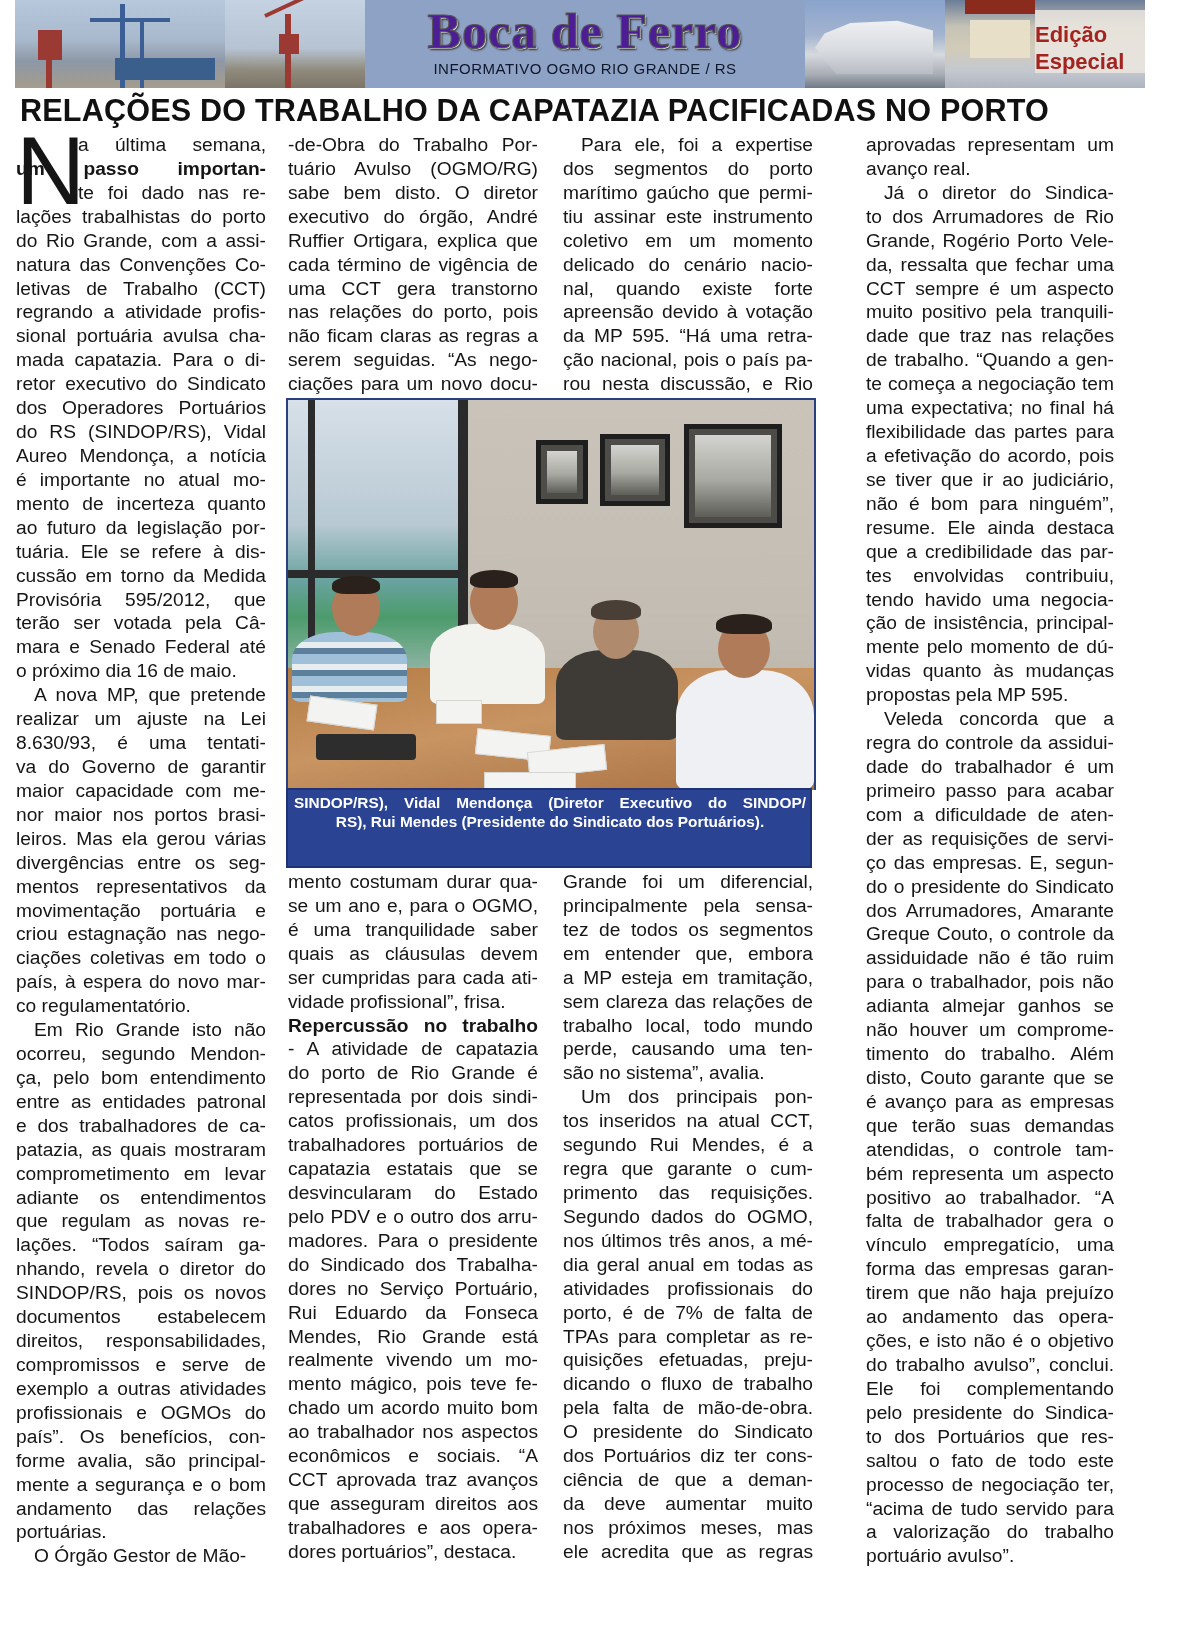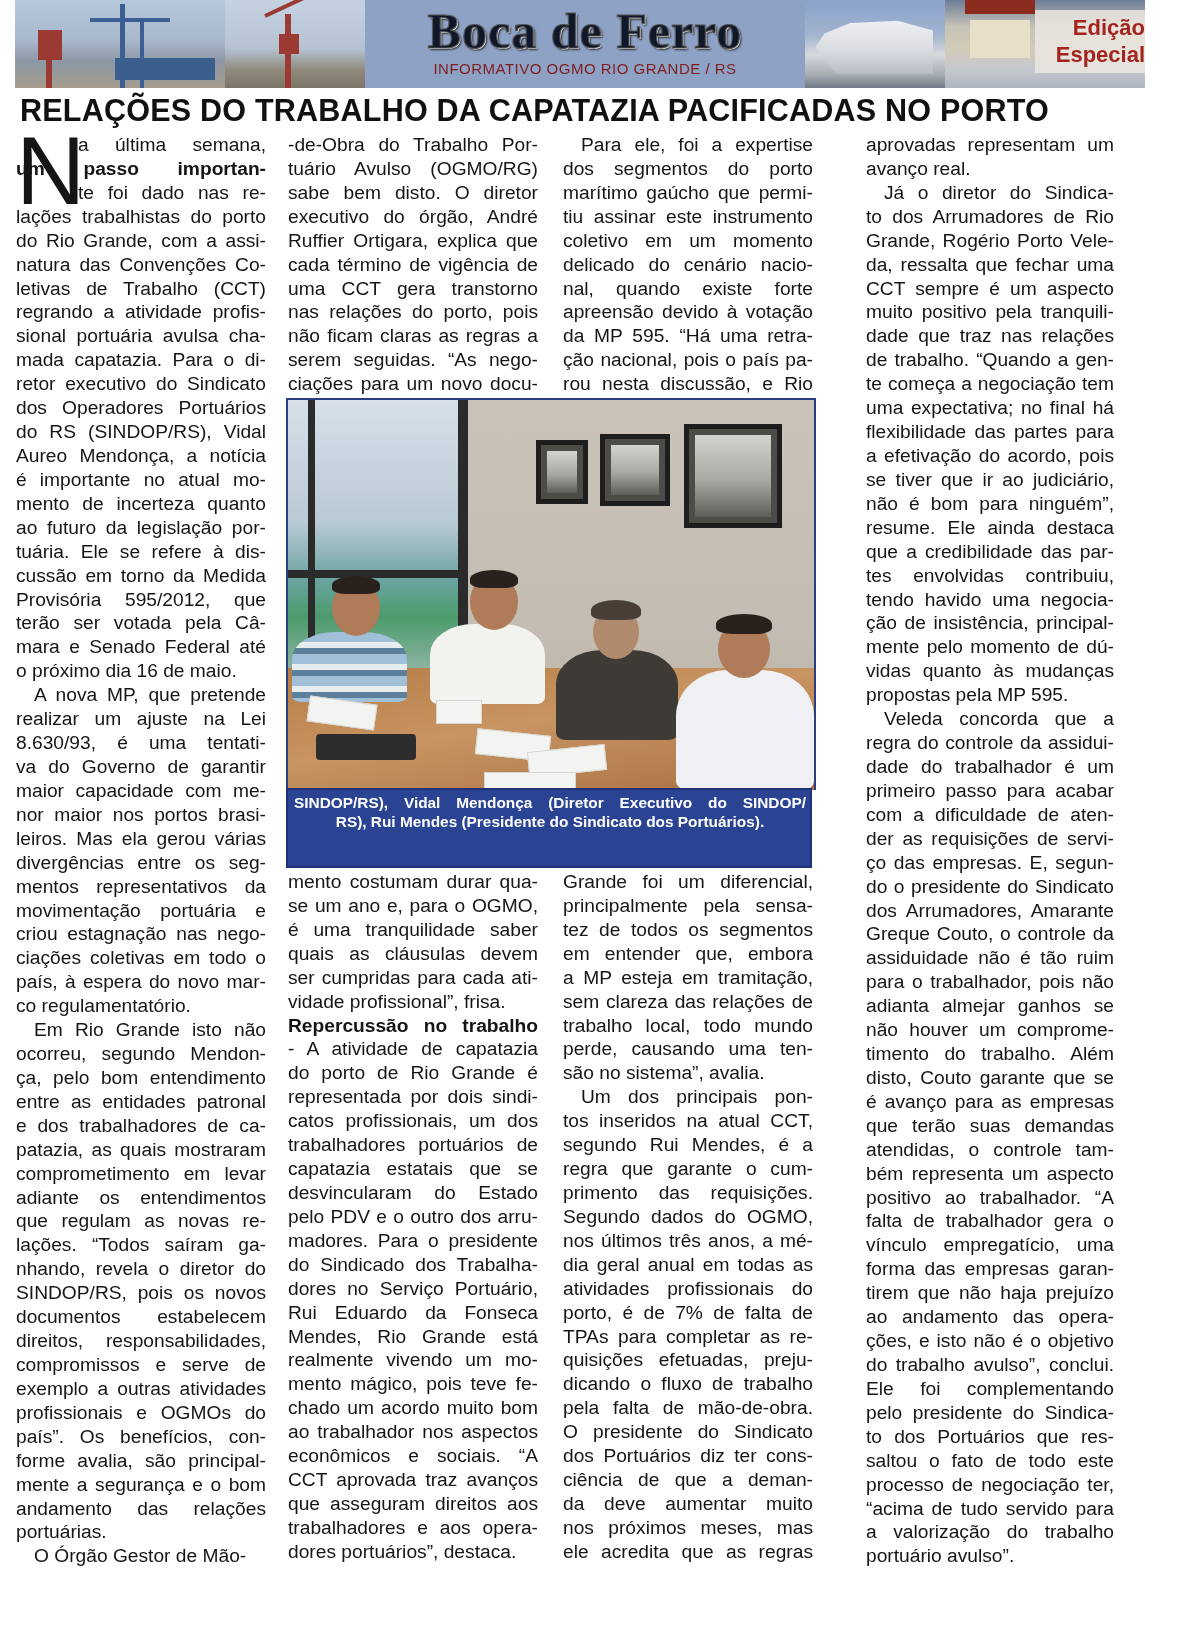--- a/index.html
+++ b/index.html
@@ -21,31 +21,31 @@
   .mh-p4 { left: 930px; width: 200px;
            background: linear-gradient(180deg,#6b7d97 0%,#c5c2b6 30%,#d2cbb8 55%,#c4c8d0 80%,#aeb4bf 100%); }
 
   
   .crane { position: absolute; }
   .crane .mast { position: absolute; background: #3b5f95; }
   .crane-red .mast { background: #9b3a33; }
 
   .mh-title { position: absolute; left: 0; right: 0; top: 2px; text-align: center;
               font-family: "Liberation Serif", serif; font-size: 50px; letter-spacing: 1px;
-              color: #0f172a; -webkit-text-stroke: 1.2px #555; font-weight: bold;
+              color: #4c1d95; -webkit-text-stroke: 1.2px #555; font-weight: bold;
               text-shadow: 1px 1px 0 #eee, 2px 2px 2px #333; }
   .mh-sub { position: absolute; left: 0; right: 0; top: 60px; text-align: center;
-            font-size: 15px; color: #7f1d1d; letter-spacing: 0.5px; }
+            font-size: 15px; color: #0f172a; letter-spacing: 0.5px; }
   .ship { position: absolute; left: 10px; top: 16px; width: 118px; height: 58px;
           background: linear-gradient(180deg,#f1f2f4 0%,#d8dbe0 60%,#b8bcc4 100%);
           clip-path: polygon(8% 30%, 30% 12%, 70% 8%, 100% 25%, 100% 100%, 18% 100%, 0 55%); }
   .badge { position: absolute; left: 1020px; top: 10px; width: 110px; height: 63px;
-           background: rgba(235,230,225,0.85); text-align: right;
+           background: rgba(235,230,225,0.85); text-align: left;
            font-size: 22px; line-height: 27px; font-weight: bold; color: #a3231f;
-           padding-top: 4px; box-sizing: border-box; }
+           padding-top: 11px; box-sizing: border-box; }
 
   
   .headline { position: absolute; left: 20px; top: 92px; width: 1120px;
               font-size: 31.5px; font-weight: bold; letter-spacing: 0.2px;
               white-space: nowrap; color: #111; transform: scaleX(0.97); transform-origin: left; }
 
   
   .col { position: absolute; top: 133px; font-size: 19.2px; line-height: 23.93px; }
   .col .ln { display: block; white-space: nowrap; text-align: justify; text-align-last: justify; height: 23.93px; overflow: hidden; }
   .col .ln.last { text-align-last: left; }

